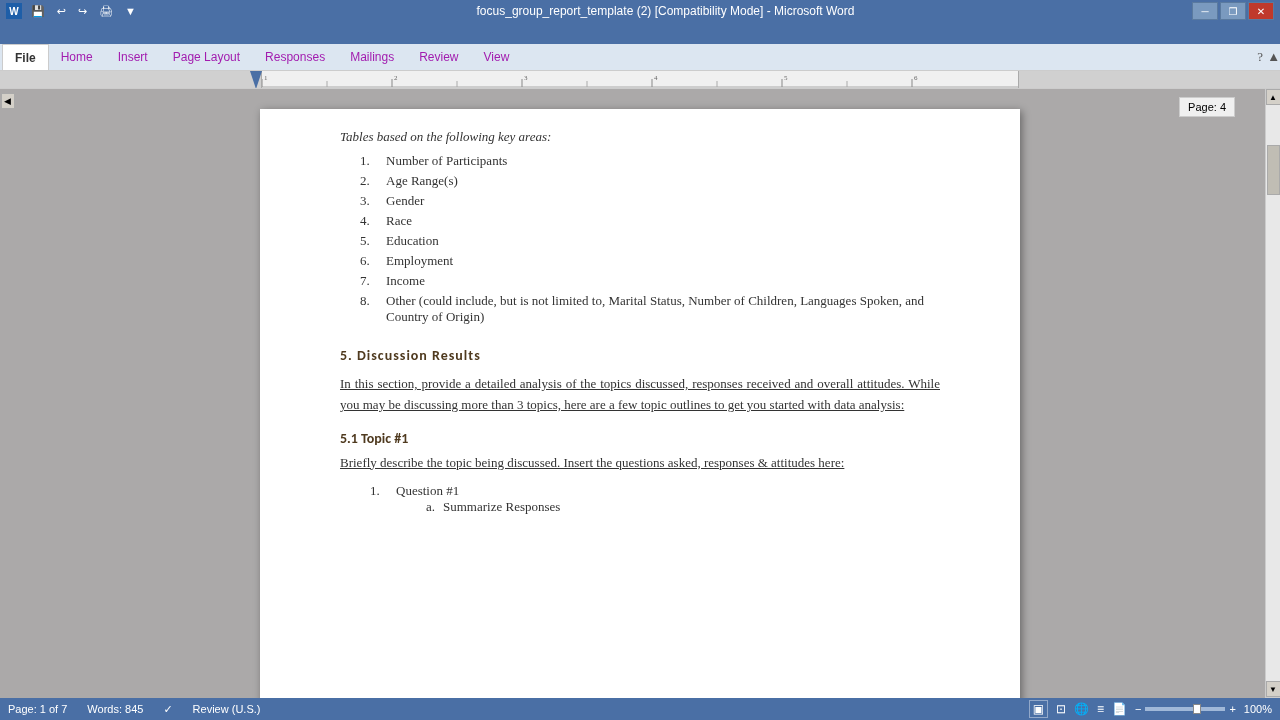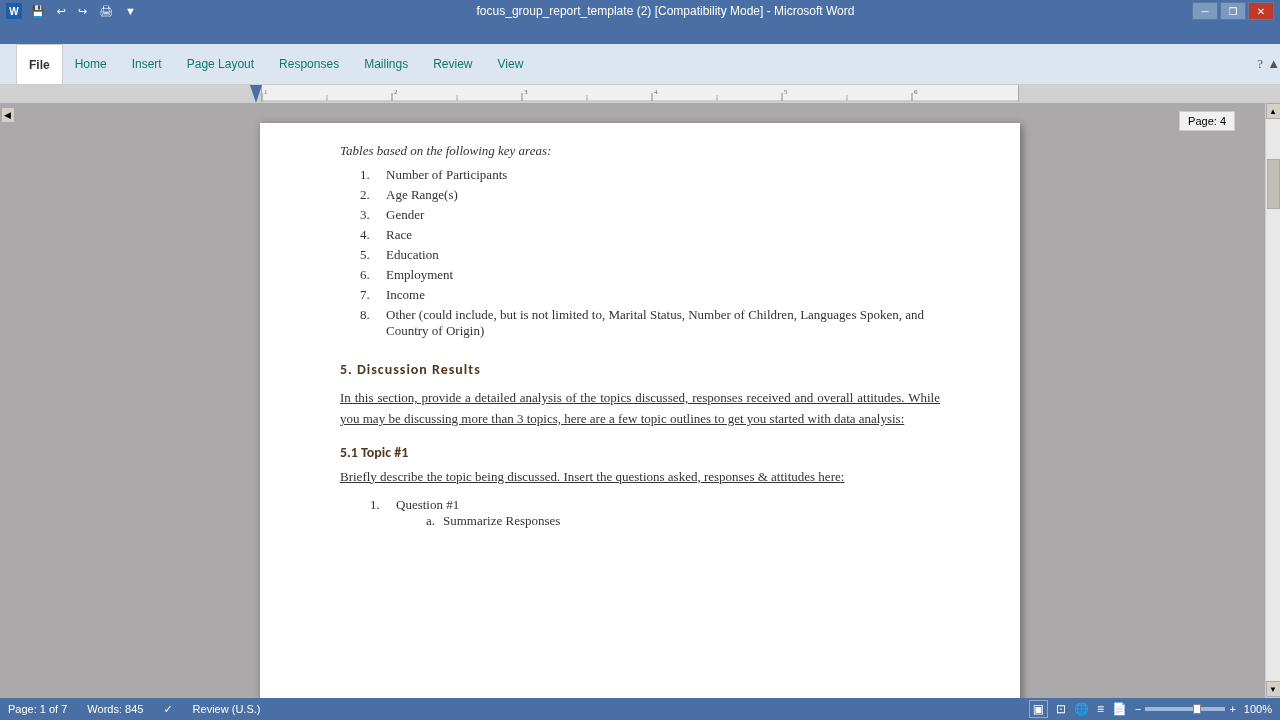--- a/index.html
+++ b/index.html
@@ -17,22 +17,22 @@
     
     .ribbon {
       background: #f0f0f0;
       border-bottom: 1px solid #ccc;
     }
 
     .ribbon-tabs {
       display: flex;
       align-items: center;
       background: #dce6f1;
-      height: 40px;
-      padding-left: 16px;
+      height: 26px;
+      padding-left: 2px;
     }
 
     .ribbon-tab {
       padding: 3px 12px;
       font-size: 12px;
       font-family: Arial, sans-serif;
       cursor: pointer;
       height: 100%;
       display: flex;
       align-items: center;
@@ -41,21 +41,21 @@
 
     .ribbon-tab.active {
       background: white;
       border: 1px solid #ccc;
       border-bottom: none;
       color: #333;
       font-weight: bold;
     }
 
     .ribbon-tab:not(.active) {
-      color: #0f766e;
+      color: #a21caf;
     }
     .qa-btn {
       color: white;
       font-size: 11px;
       cursor: pointer;
       padding: 1px 3px;
     }
 
     
     .ruler {

